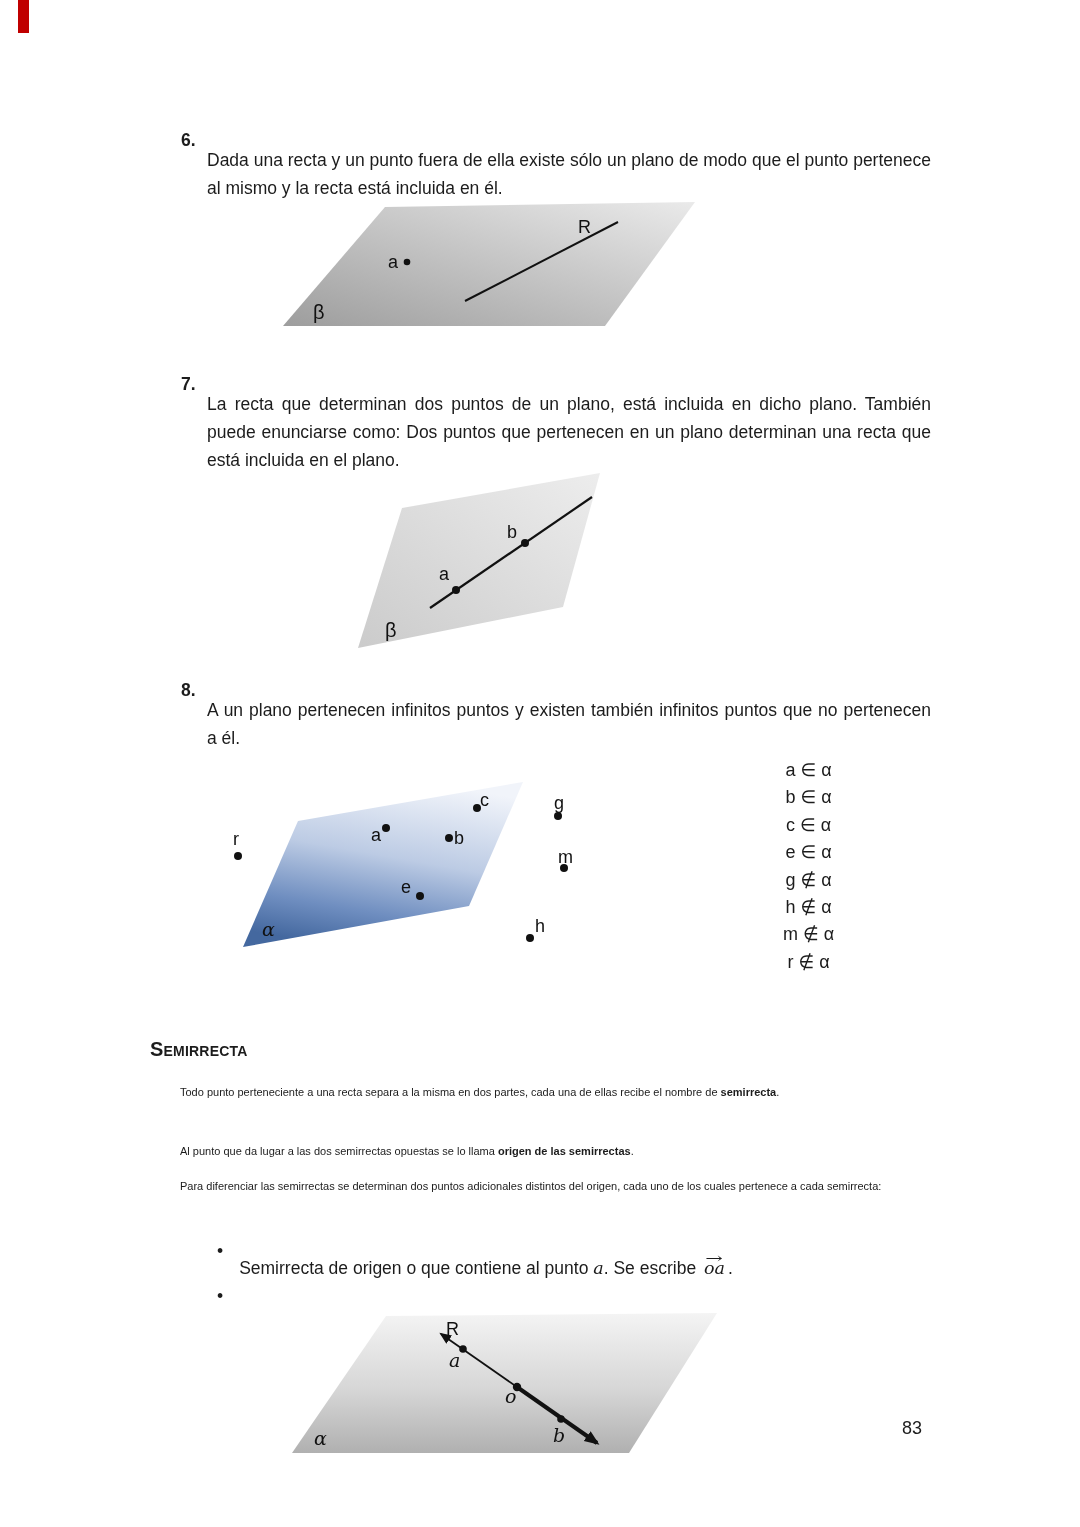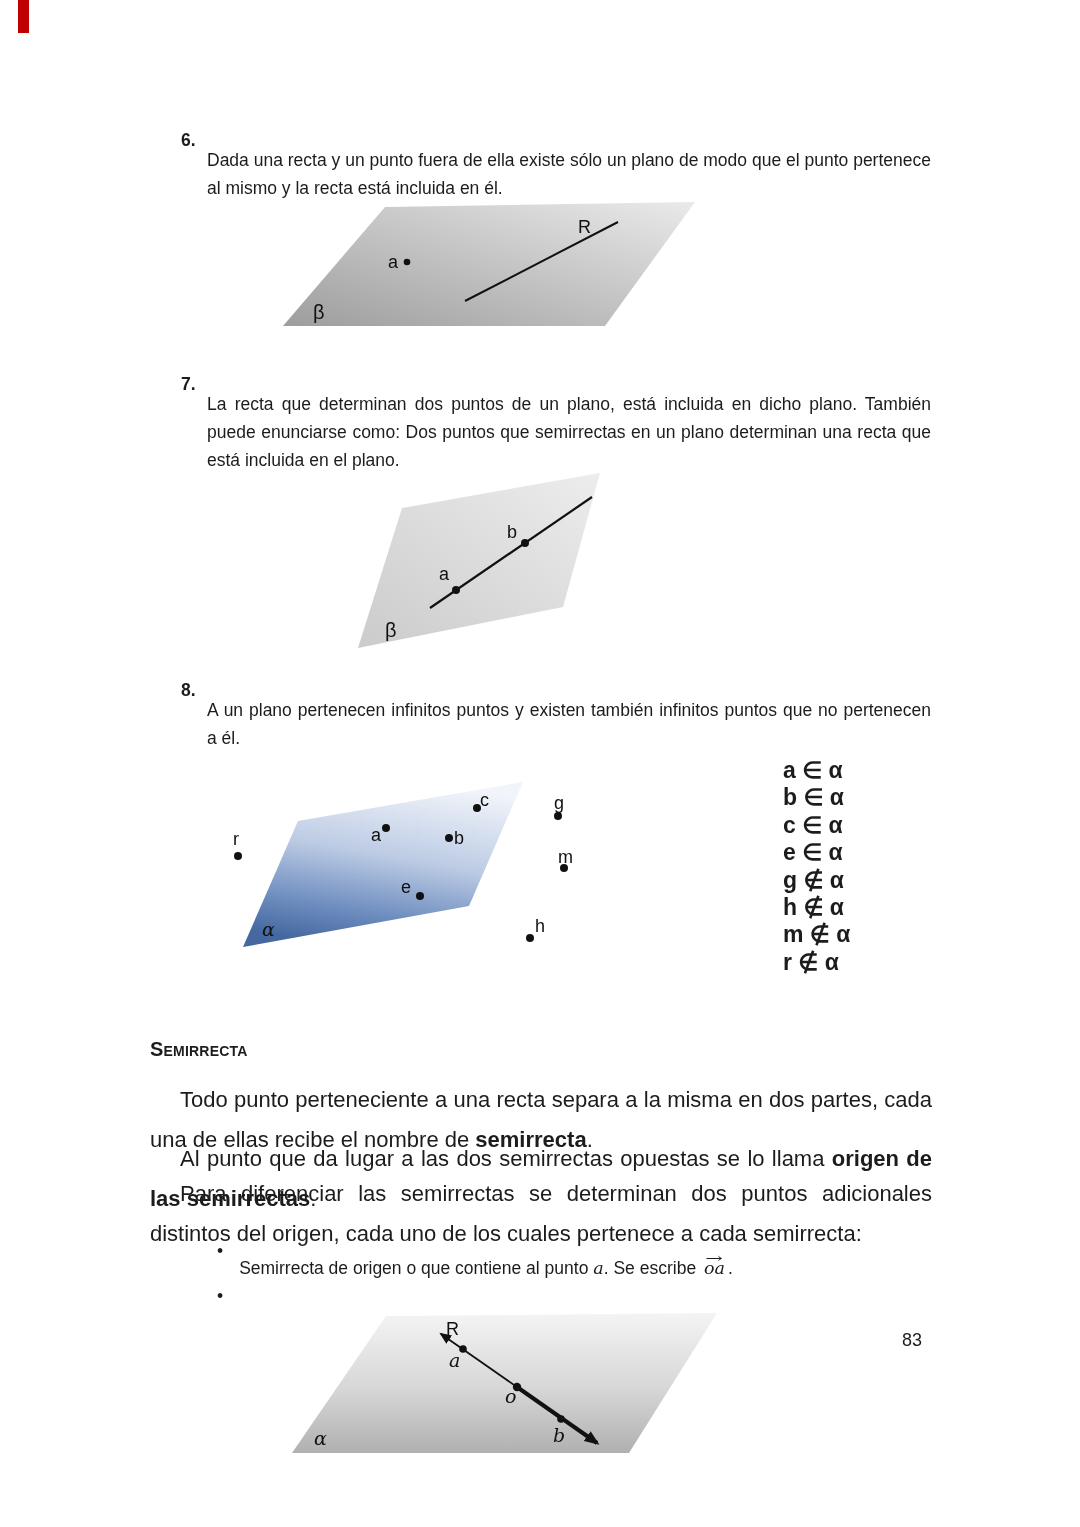--- a/index.html
+++ b/index.html
@@ -18,45 +18,45 @@
   #d1{left:278px;top:194px;}
   #d2{left:340px;top:460px;}
   #d3{left:225px;top:754px;}
   #d4{left:283px;top:1308px;}
 
   svg text{fill:#111;}
   .dlabel{font-family:"Liberation Sans",sans-serif;font-size:18px;}
   .dgreek{font-family:"Liberation Sans",sans-serif;font-size:20px;}
   .dmath{font-family:"DejaVu Serif",serif;font-style:italic;font-size:19px;}
 
-  #membership{position:absolute;left:783px;top:757px;font-weight:700;font-size:23px;line-height:27.4px;}
+  #membership{position:absolute;left:783px;top:757px;font-weight:400;font-size:18px;line-height:27.4px;text-align:center;}
   .mrow{white-space:pre;}
 
   #sem-heading{position:absolute;left:150px;top:1038px;font-variant:small-caps;
                font-weight:700;font-size:20px;letter-spacing:0.2px;}
 
   .para{position:absolute;left:150px;width:782px;text-align:justify;text-indent:30px;
-        font-size:22px;line-height:40px;}
+        font-size:11px;line-height:24px;}
   #para1{top:1080px;}
   #para2{top:1139px;}
   #para3{top:1174px;}
   .b{font-weight:700;}
 
   .bullet-row{position:absolute;left:217px;width:716px;display:flex;gap:16px;
               font-size:17.5px;line-height:28px;}
   #bullet1{top:1237px;}
   #bullet2{top:1282px;}
   .bullet-glyph{flex:none;}
   .mathvar{font-family:"DejaVu Serif",serif;font-style:italic;}
   .vec{position:relative;display:inline-block;font-family:"DejaVu Serif",serif;
        font-style:italic;margin:17px 3px;}
   .vec::before{content:"\2192";position:absolute;left:50%;top:-0.72em;
        transform:translateX(-50%) scaleX(1.5);font-style:normal;font-size:0.8em;}
 
-  #pageno{position:absolute;left:902px;top:1330px;font-size:18px;}
+  #pageno{position:absolute;left:902px;top:1418px;font-size:18px;}
 </style>
 </head>
 <body>
 
 <div id="page">
 
   <div class="red-mark"></div>
 
   <div class="num-item" id="item6">
     <div class="num">6.</div>
@@ -73,21 +73,21 @@
     <polygon points="107,13 417,8 327,132 5,132" fill="url(#g1)"></polygon>
     <line x1="187" y1="107" x2="340" y2="28" stroke="#111" stroke-width="2"></line>
     <text class="dlabel" x="300" y="39">R</text>
     <circle cx="129" cy="68" r="3.3" fill="#111"></circle>
     <text class="dlabel" x="110" y="74">a</text>
     <text class="dgreek" x="35" y="125">β</text>
   </svg>
 
   <div class="num-item" id="item7">
     <div class="num">7.</div>
-    <div class="itxt">La recta que determinan dos puntos de un plano, está incluida en dicho plano. También puede enunciarse como: Dos puntos que semirrectas en un plano determinan una recta que está incluida en el plano.</div>
+    <div class="itxt">La recta que determinan dos puntos de un plano, está incluida en dicho plano. También puede enunciarse como: Dos puntos que pertenecen en un plano determinan una recta que está incluida en el plano.</div>
   </div>
 
   <svg class="diagram" id="d2" width="290" height="200">
     <defs>
       <linearGradient id="g2" x1="1" y1="0" x2="0" y2="1">
         <stop offset="0" stop-color="#ededed"></stop>
           <stop offset="1" stop-color="#cbcbcb"></stop>
       </linearGradient>
     </defs>
     <polygon points="62,48 260,13 223,147 18,188" fill="url(#g2)"></polygon>

